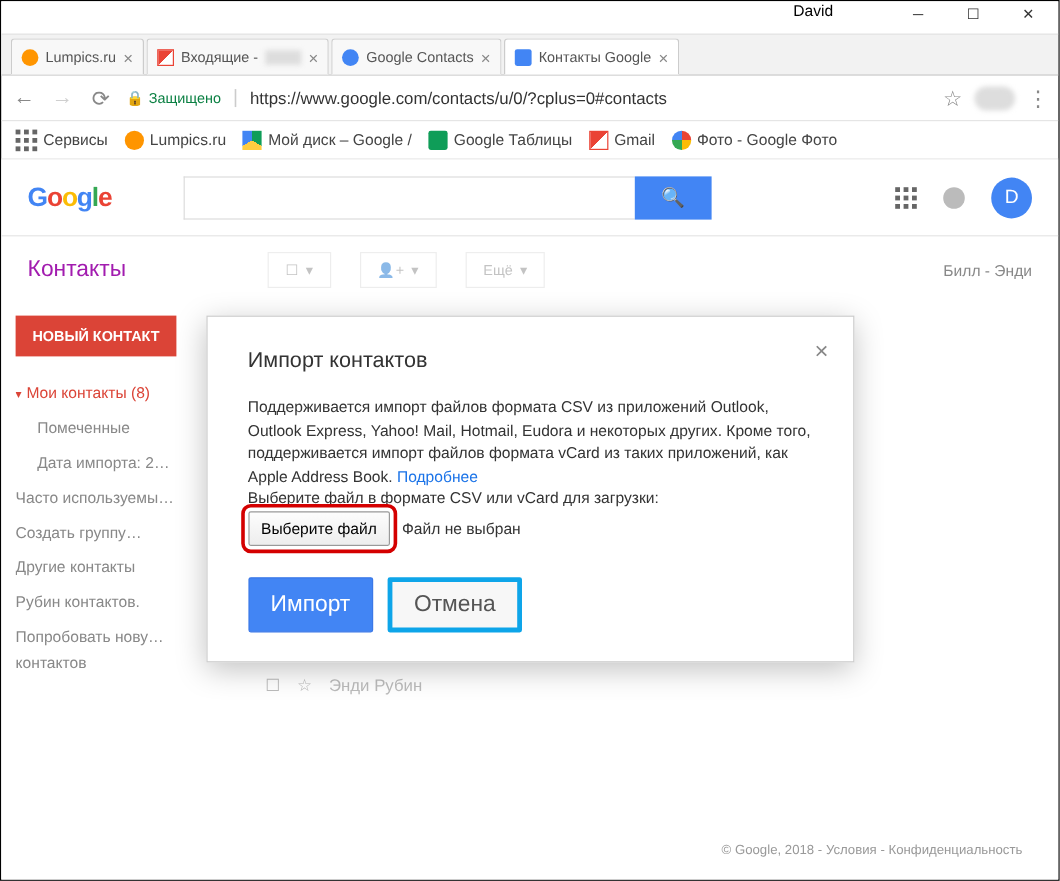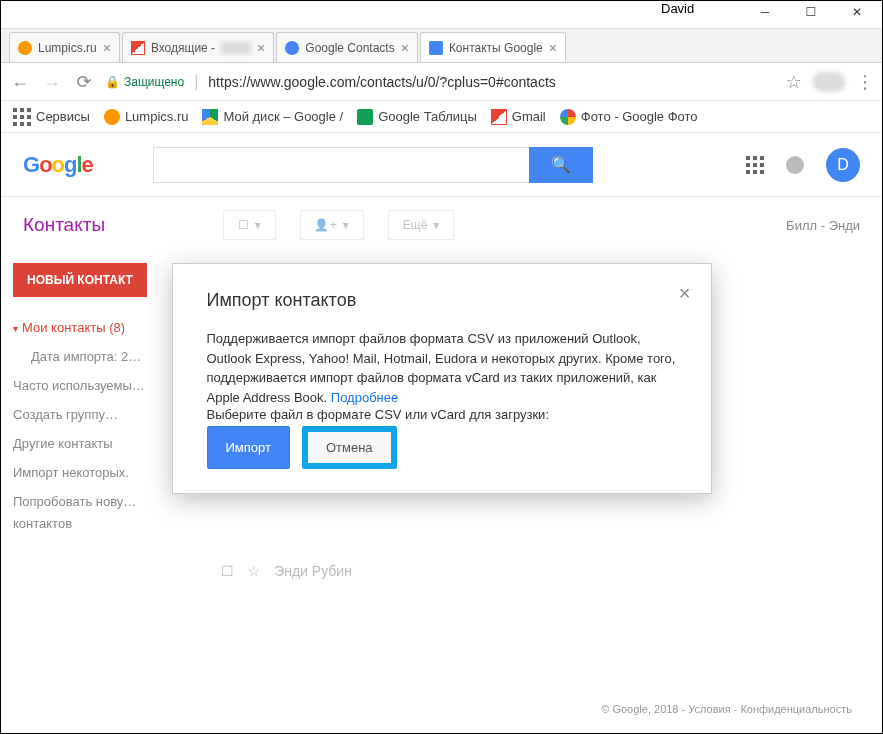--- a/index.html
+++ b/index.html
@@ -49,23 +49,23 @@
 .dialog-overlay{position:absolute;left:0;right:0;top:0;bottom:0;display:flex;align-items:flex-start;justify-content:center;padding-top:130px}
 .dialog{width:540px;background:#fff;border:1px solid #ccc;box-shadow:0 6px 24px rgba(0,0,0,.25);padding:26px 34px 24px;position:relative;font-size:13px;color:#333}
 .dialog h2{font-size:18px;font-weight:400;margin-bottom:18px}
 .dlg-close{position:absolute;top:18px;right:20px;color:#888;font-size:20px}
 .dlg-p{line-height:1.5;}
 .dlg-link{color:#1a73e8}
 .file-row{display:flex;align-items:center;gap:10px;margin-bottom:26px}
 .file-btn{position:relative;padding:6px 10px;background:linear-gradient(#fdfdfd,#ededed);border:1px solid #999;border-radius:2px;font-size:13px}
 .file-hl{position:absolute;left:-6px;top:-6px;right:-6px;bottom:-6px;border:3px solid #d40000;border-radius:8px;box-shadow:inset 0 0 0 2px rgba(255,255,255,.6)}
 .btn-row{display:flex;gap:12px}
-.btn{padding:8px 18px;font-size:13px;border-radius:2px}
+.btn{padding:8px 18px;font-size:19px;border-radius:2px}
 .btn-primary{background:#4285F4;color:#fff;border:1px solid #3b78e7}
-.btn-secondary{background:#f7f7f7;color:#555;border:6px solid #0ea5e9}
+.btn-secondary{background:#f7f7f7;color:#555;border:4px solid #0ea5e9}
 .footer{position:absolute;bottom:20px;right:30px;font-size:11px;color:#999}
 .footer a{color:#999}
 .contact-row{position:absolute;left:220px;top:430px;color:#bbb;font-size:14px;display:flex;align-items:center;gap:14px}
 </style>
 </head>
 <body>
 
 <div class="window-titlebar">
   <span class="win-name">David</span>
   <div class="win-btn">─</div>
@@ -189,45 +189,53 @@
           <span>▾</span>
         </div>
     </div>
     <div class="range-label">Билл - Энди</div>
   </div>
 
   <div class="main-row">
     <div class="sidebar">
       <button class="new-contact">НОВЫЙ КОНТАКТ</button>
       <div class="side-item active"><span class="side-caret">▾</span><span>Мои контакты (8)</span></div>
+      <div class="side-item side-sub">Помеченные</div>
       <div class="side-item side-sub">Дата импорта: 2…</div>
       <div class="side-item">Часто используемы…</div>
       <div class="side-item">Создать группу…</div>
       <div class="side-item">Другие контакты</div>
-      <div class="side-item">Импорт некоторых.</div>
+      <div class="side-item">Рубин контактов.</div>
       <div class="side-item">Попробовать нову…</div>
       <div class="side-item" style="padding-top:0">контактов</div>
     </div>
   </div>
 
   <div class="contact-row">
     <span>☐</span>
     <span>☆</span>
     <span>Энди Рубин</span>
   </div>
 
   <div class="dialog-overlay">
     <div class="dialog">
       <span class="dlg-close">×</span>
       <h2>Импорт контактов</h2>
       <p class="dlg-p">
         <span>Поддерживается импорт файлов формата CSV из приложений Outlook, Outlook Express, Yahoo! Mail, Hotmail, Eudora и некоторых других. Кроме того, поддерживается импорт файлов формата vCard из таких приложений, как Apple Address Book.  </span>
         <a class="dlg-link">Подробнее</a>
       </p>
       <div style="margin-bottom:4px">Выберите файл в формате CSV или vCard для загрузки:</div>
+      <div class="file-row">
+        <span style="position:relative;display:inline-block">
+          <button class="file-btn">Выберите файл</button>
+          <span class="file-hl"></span>
+        </span>
+        <span>Файл не выбран</span>
+      </div>
       <div class="btn-row">
         <button class="btn btn-primary">Импорт</button>
         <button class="btn btn-secondary">Отмена</button>
       </div>
     </div>
   </div>
 
   <div class="footer">
     <span>© Google, 2018 -</span>
     <a>Условия</a> -

